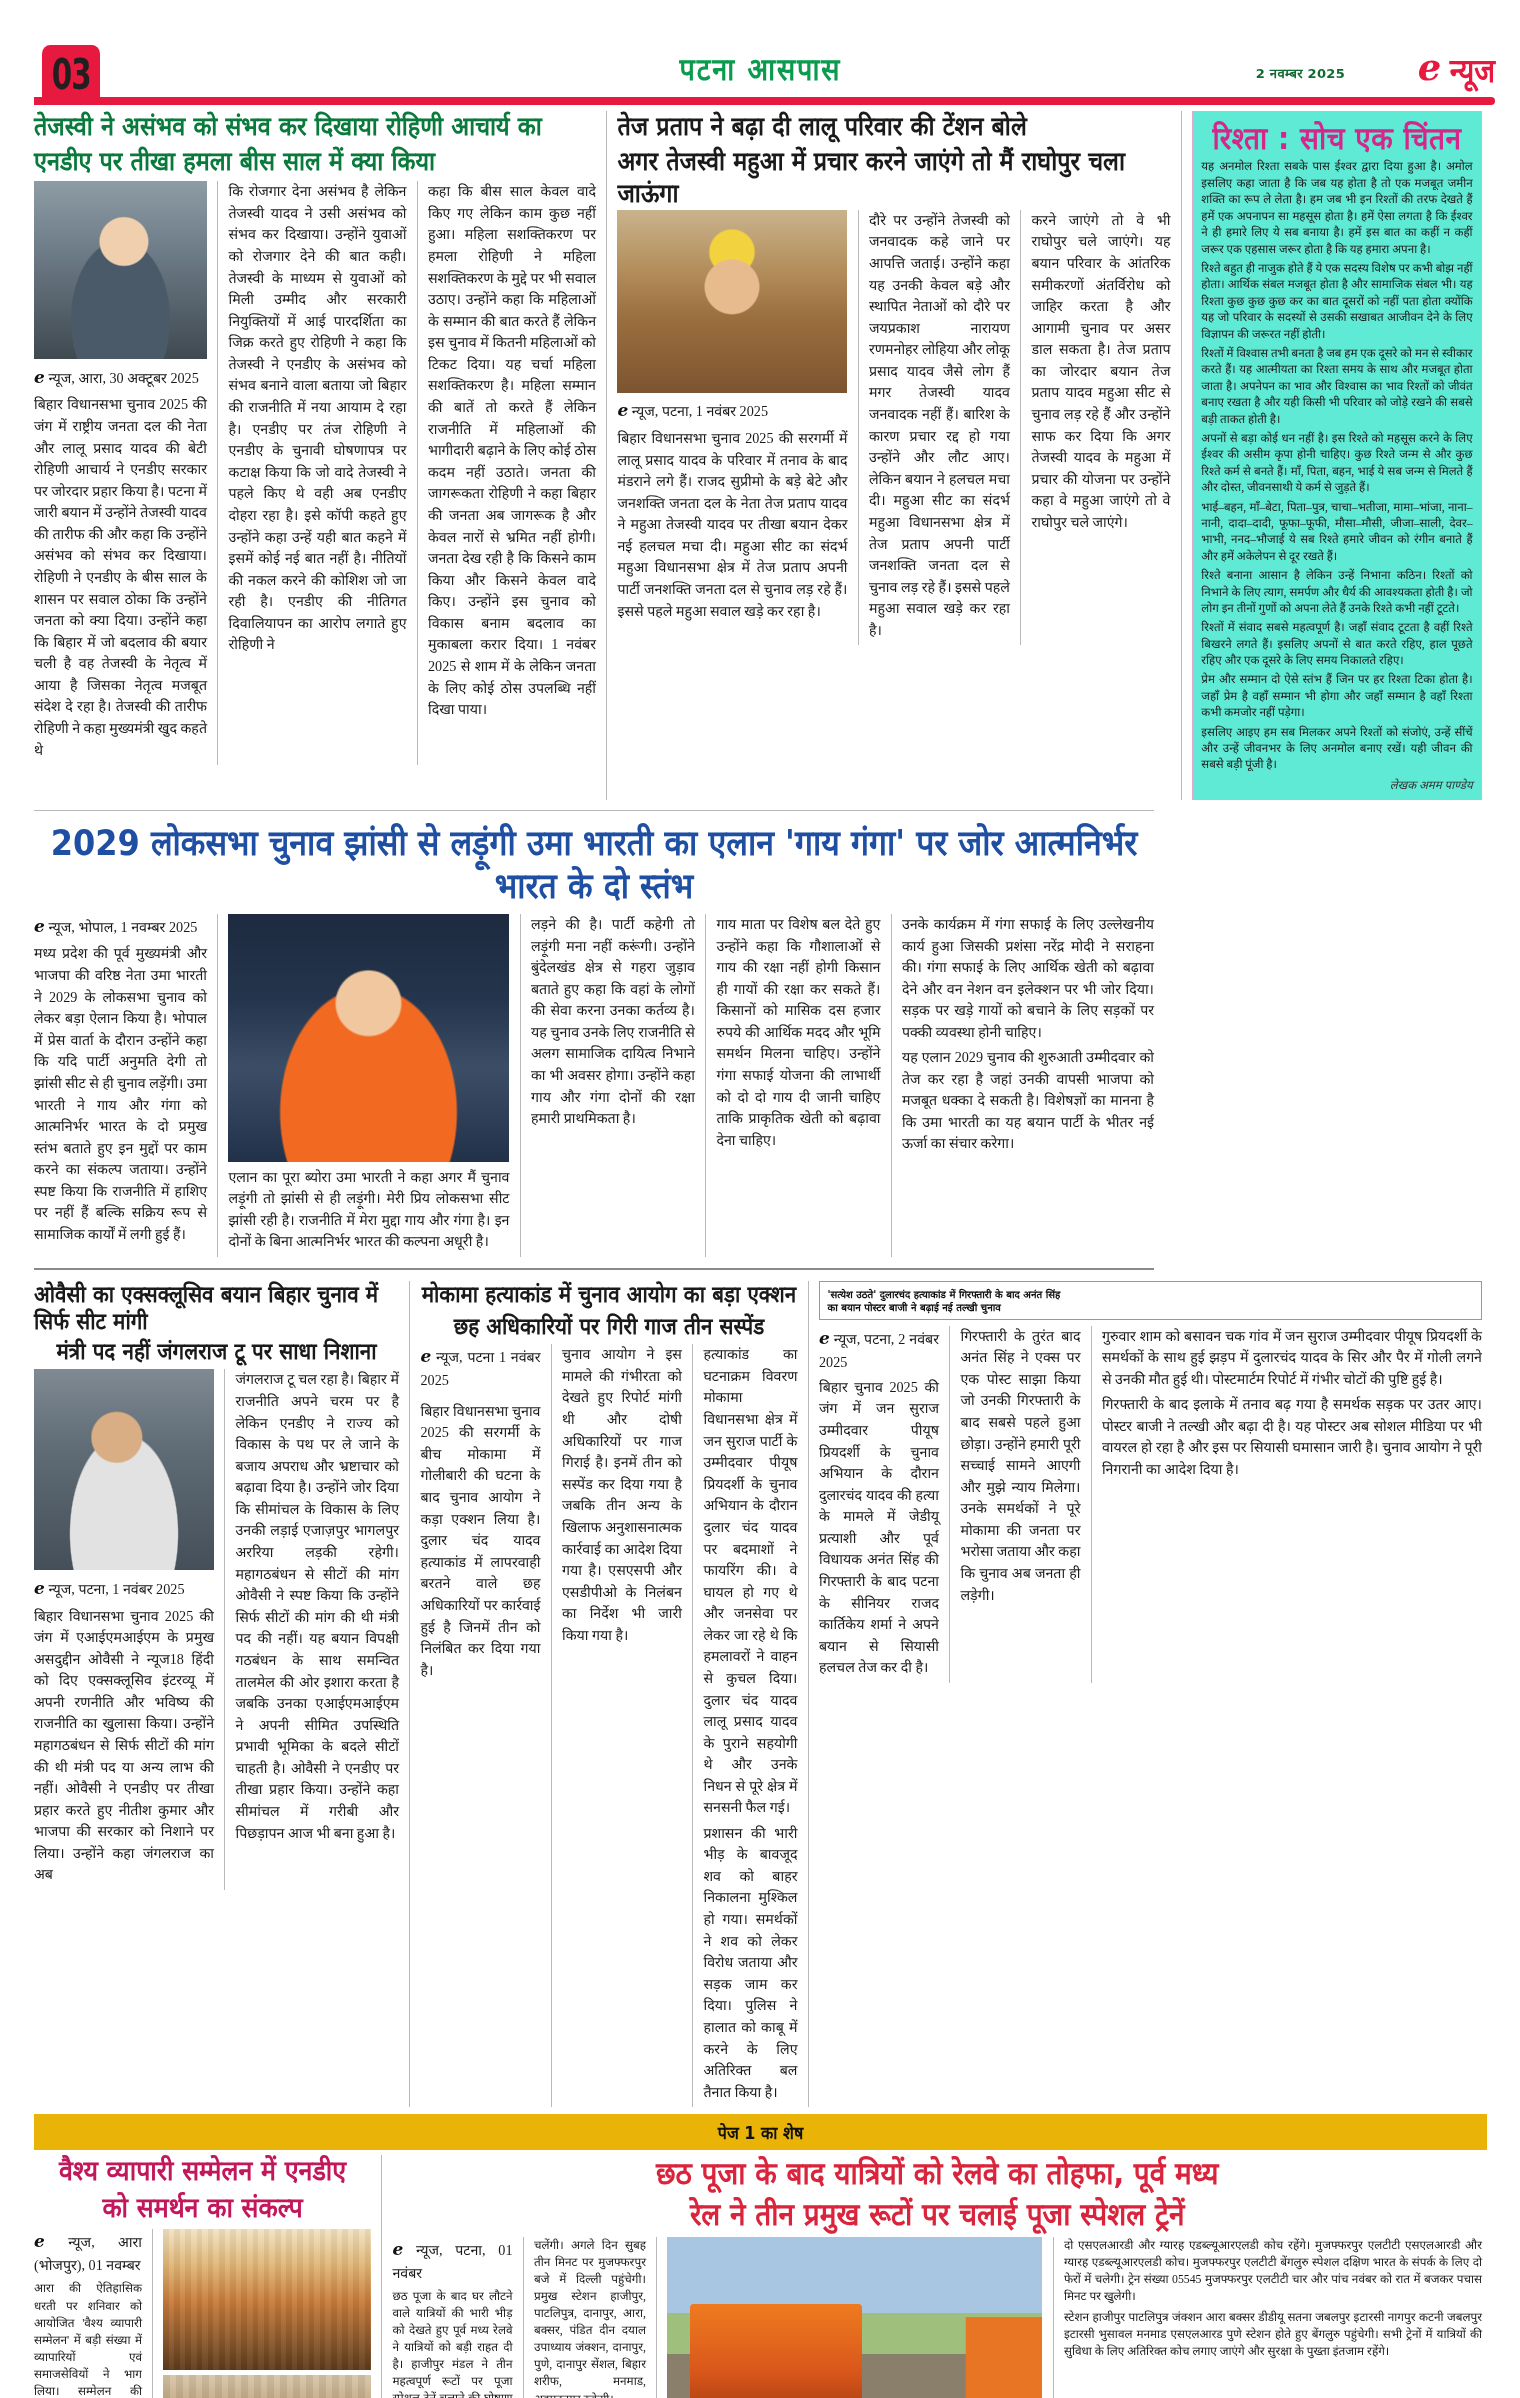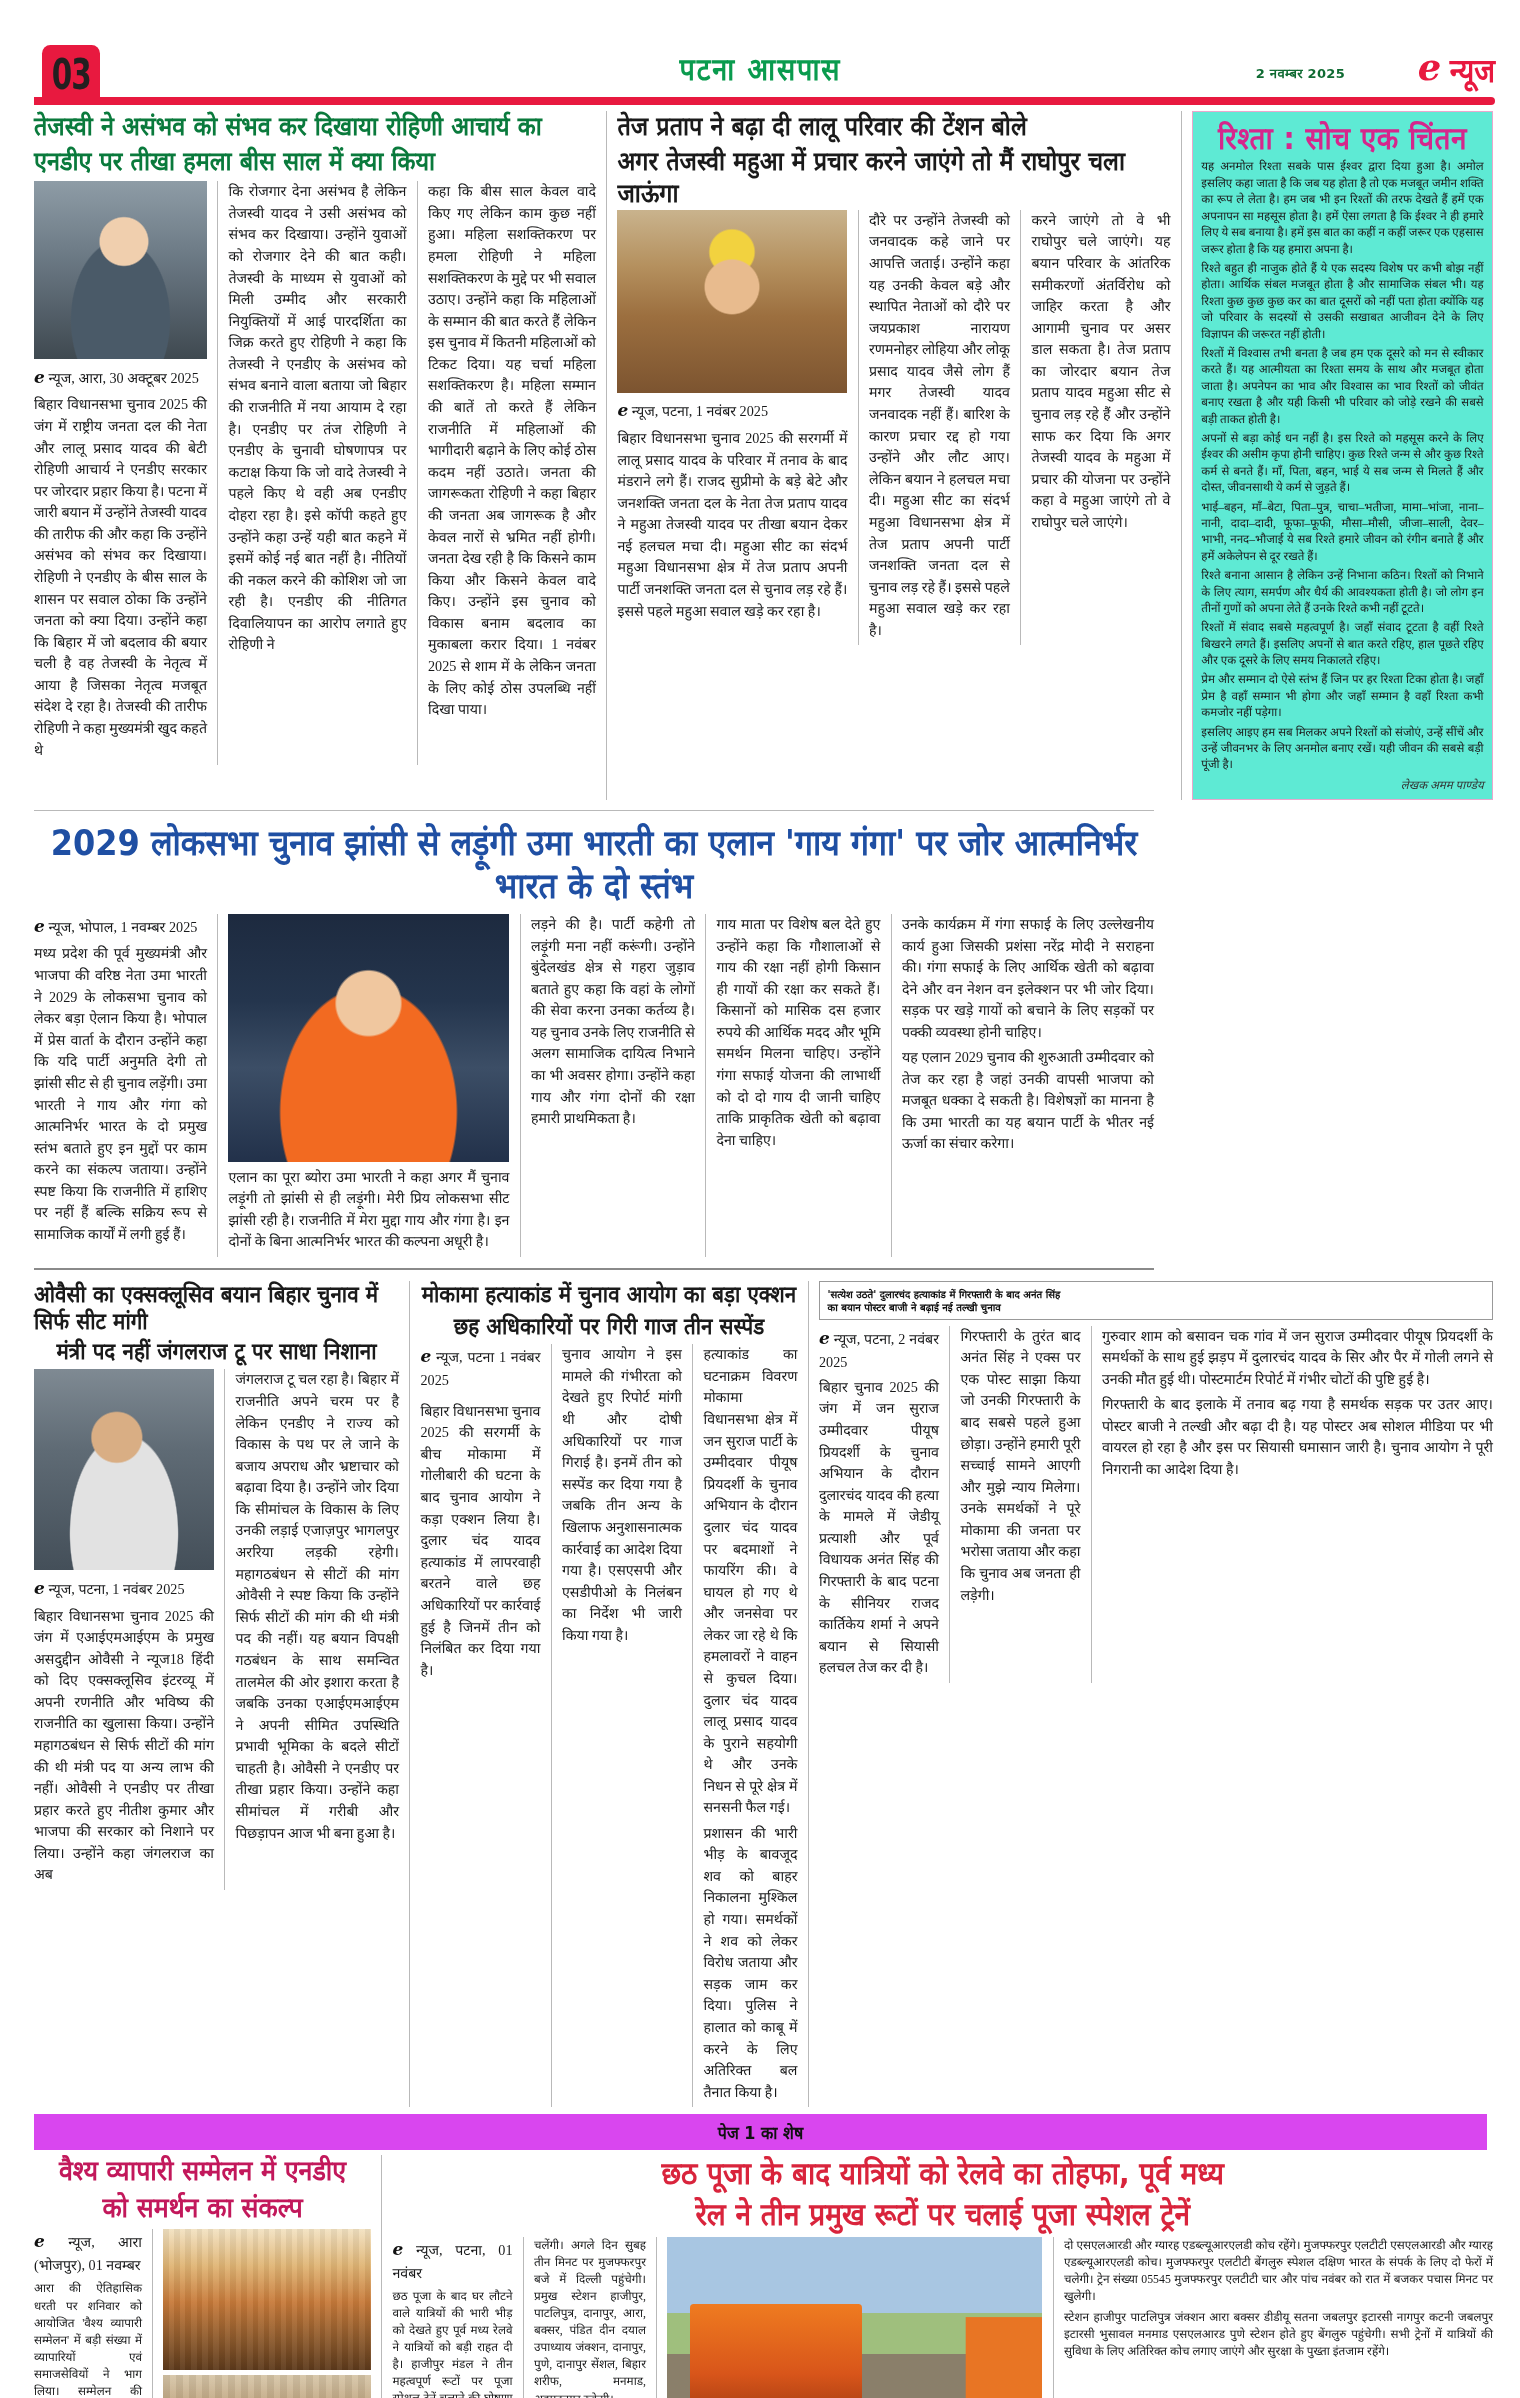--- a/index.html
+++ b/index.html
@@ -45,21 +45,21 @@
   .brand .nm{
     font-family:"DejaVu Sans",sans-serif;font-weight:bold;font-size:28px;
     color:#e8193f;line-height:1;transform:scaleY(1.18);
   }
   .rule-red{
     position:absolute;left:34px;right:26px;top:97px;height:8.4px;
     background:#e8193f;border-radius:0 5.6px 5.6px 0;
   }
 
   
-  .band{position:relative;padding:0 28px 0 34px;box-sizing:border-box;width:1521px;}
+  .band{position:relative;padding:0 39px 0 34px;box-sizing:border-box;width:1521px;}
   .cols{display:flex;gap:0;}
   .vline{width:0.9px;background:#b9b9b9;flex:0 0 0.9px;margin:0 10.3px;}
 
   
   .hl{
     font-family:"DejaVu Sans",sans-serif;font-weight:bold;line-height:1.22;
     transform:scaleY(1.1);transform-origin:left top;
     margin:0 0 6.6px 0;
   }
   .hl-green{color:#0a7a3c;font-size:23.4px;}
@@ -138,21 +138,21 @@
   .rail{
     background:#5eead4;border:0.9px solid #e9a7cd;
     padding:7.5px 8.4px;box-sizing:border-box;
   }
   .rail .bt{font-size:11.6px;line-height:1.42;color:#1a1a1a;}
   .rail .bt p{margin:0 0 2.8px 0;}
   .sig{text-align:right;font-style:italic;font-size:11.6px;color:#333;margin-top:2.8px;}
 
   
   .p1band{
-    background:#d946ef;text-align:center;padding:6.6px 0;margin:7.5px 34px 0 34px;
+    background:#eab308;text-align:center;padding:6.6px 0;margin:7.5px 34px 0 34px;
   }
   .p1band span{
     font-family:"DejaVu Sans",sans-serif;font-weight:bold;font-size:16px;color:#111;
     transform:scaleY(1.1);display:inline-block;
   }
 
   .quote-box{
     border:0.9px solid #999;padding:5.6px 7.5px;box-sizing:border-box;margin-bottom:5.6px;
   }
   .quote-box .qt{

